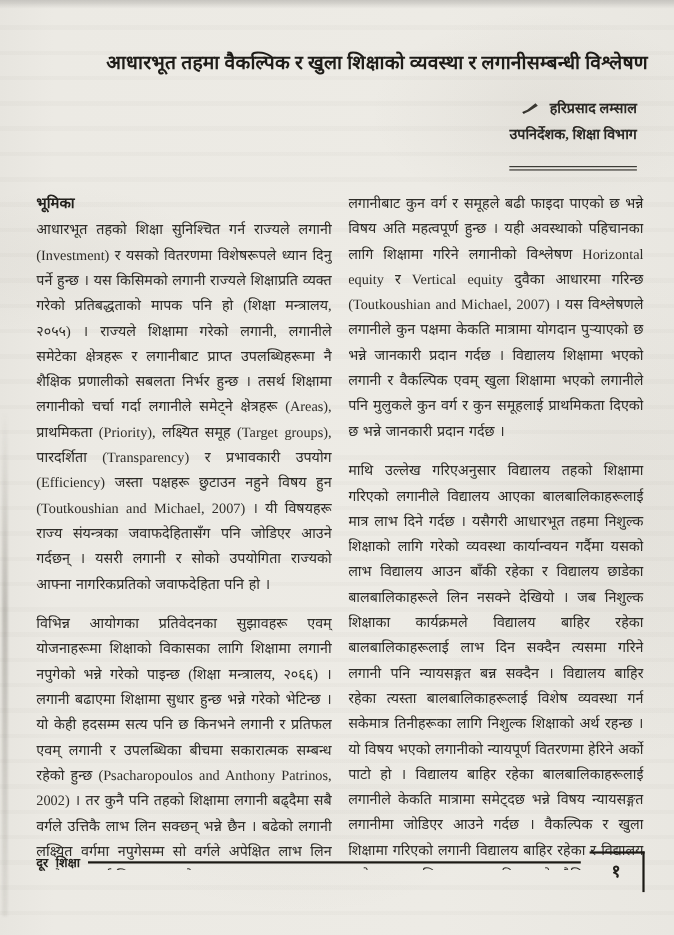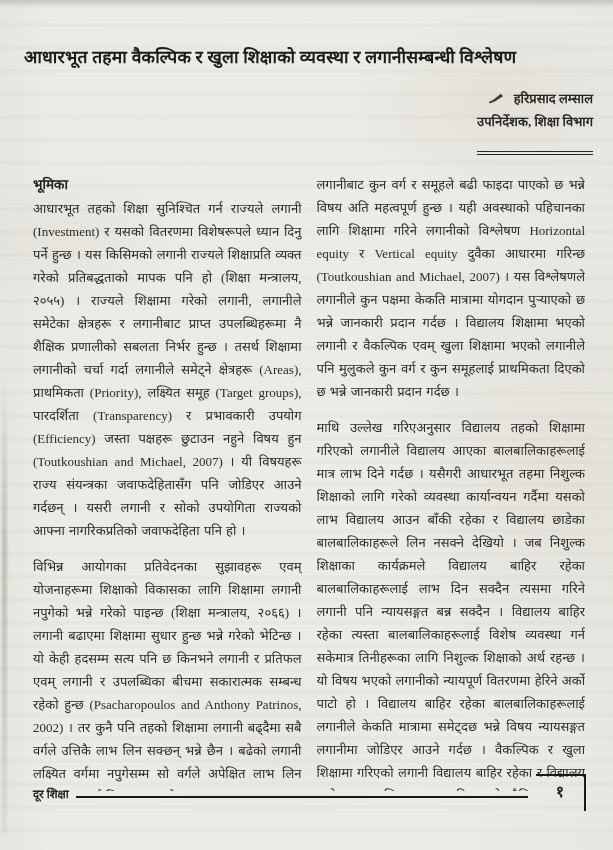--- a/index.html
+++ b/index.html
@@ -34,26 +34,26 @@
       radial-gradient(ellipse 220px 130px at 80% 12%, rgba(118,110,96,0.075), transparent 70%),
       radial-gradient(ellipse 260px 320px at 90% 55%, rgba(118,110,96,0.06), transparent 72%),
       radial-gradient(ellipse 180px 100px at 10% 28%, rgba(118,110,96,0.05), transparent 70%),
       radial-gradient(ellipse 240px 120px at 45% 88%, rgba(118,110,96,0.04), transparent 70%),
       repeating-linear-gradient(180deg, rgba(104,98,86,0.03) 0 4px, rgba(104,98,86,0) 4px 23px);
   }
   .content { position: relative; z-index: 2; }
 
   .title {
     margin: 0; padding: 44px 24px 0 24px;
-    text-align: left;
+    text-align: right;
     font-size: 17.5px; line-height: 26px; font-weight: bold;
     color: #1e1c18; letter-spacing: 0.2px;
   }
   .author-block {
-    margin: 18px 20px 0 0;
+    margin: 18px 34px 0 0;
     text-align: right;
     font-size: 13px; line-height: 21px; font-weight: bold; color: #2a2824;
   }
   .author-name-line { white-space: nowrap; }
   .pen-icon { display: inline-block; vertical-align: -1px; margin-right: 6px; }
   .author-role {
     display: inline-block;
     border-bottom: 4px double #2a2824;
     padding-bottom: 19px; margin-top: 1px;
   }
@@ -67,22 +67,23 @@
     width: 271px; overflow: hidden;
     font-size: 13px; line-height: 23px;
     text-align: justify; word-spacing: 1px;
     color: #2e2c28;
   }
   .col p { margin: 0 0 13px 0; }
   .sec-heading { font-weight: bold; font-size: 13.5px; line-height: 24px; color: #23211d; }
 
   .footer {
     position: absolute; left: 33px; right: 27px; top: 773px;
-    display: flex; align-items: center;
+    display: flex; align-items: flex-start;
     z-index: 2;
+    font-family: Liberation Mono, monospace;
   }
   .journal {
     font-size: 11.5px; font-weight: bold; color: #23211d;
     margin-top: 3px; white-space: nowrap;
   }
   .footer-rule {
     flex: 1; height: 2px; background: #1b1914;
     margin: 10px 8px 0 7px;
   }
   .pagenum-bracket {

